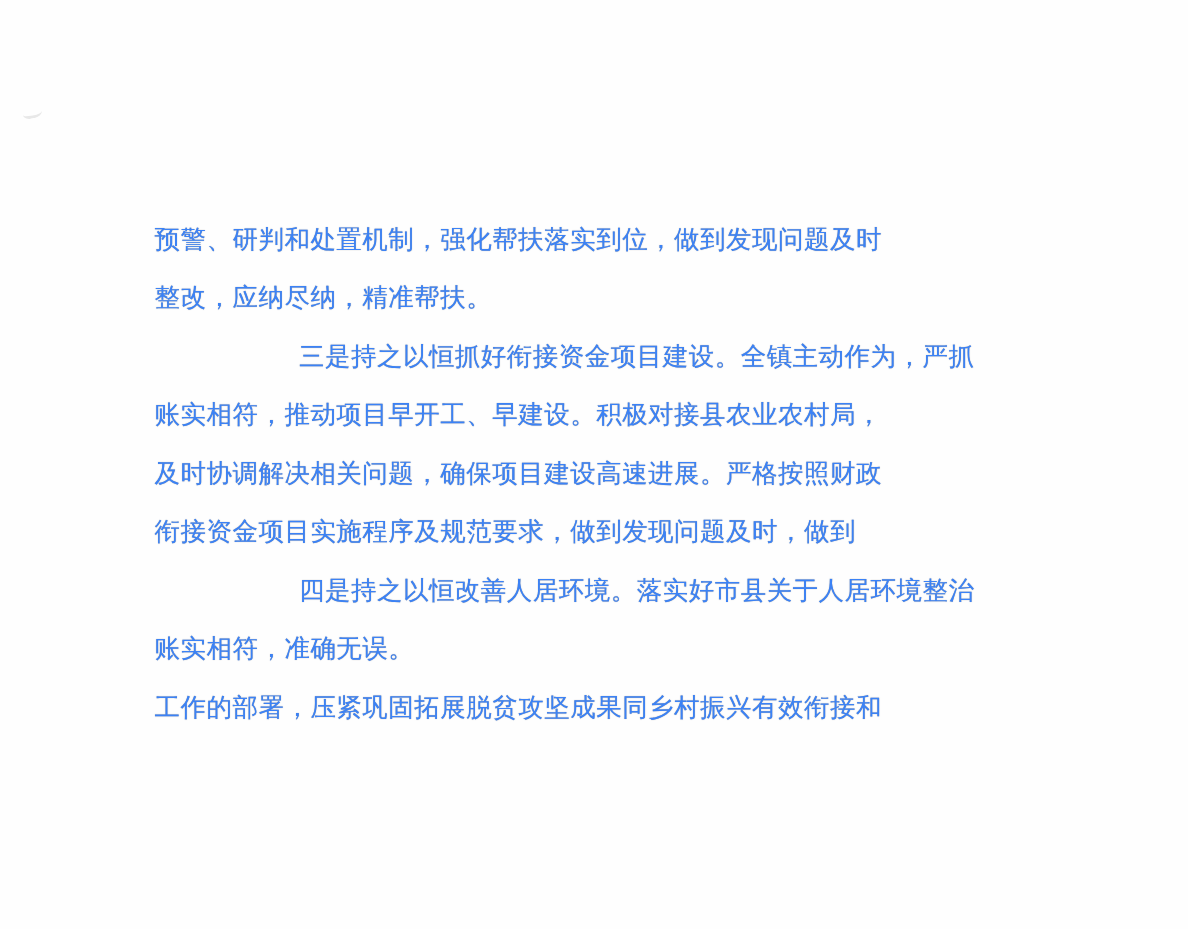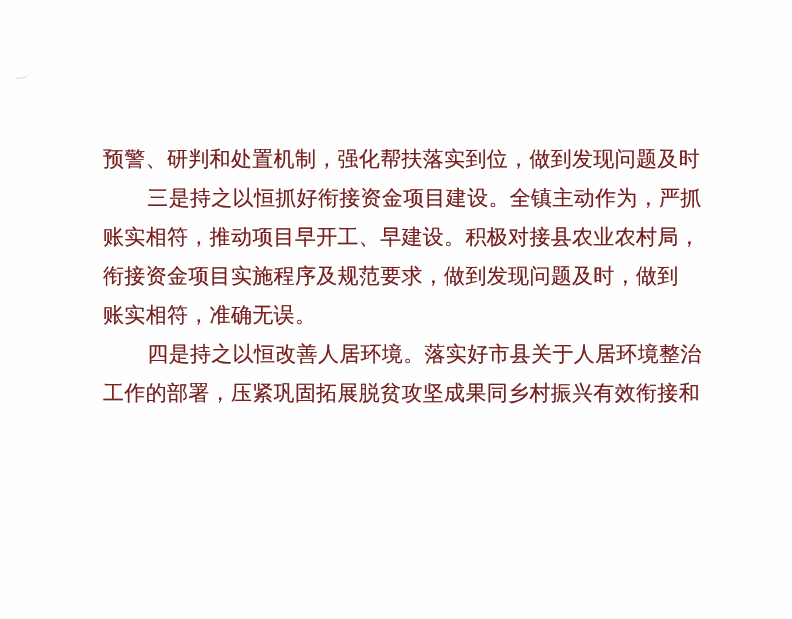--- a/index.html
+++ b/index.html
@@ -13,22 +13,22 @@
     height: 619px;
     background: #fefefee8;
     overflow: hidden;
     font-family: "Liberation Serif", "DejaVu Serif", serif;
   }
   .textblock {
     position: absolute;
     left: 103px;
     top: 140px;
     width: 600px;
-    color: #7f1d1d;
-    font-size: 21px;
+    color: #3b82f6;
+    font-size: 17px;
     letter-spacing: 0.32px;
     line-height: 39px;
     text-shadow: 0 0 0.6px rgba(60,55,50,0.55);
   }
   .line {
     white-space: nowrap;
     height: 39px;
   }
   .line.indent {
     padding-left: 43px;
@@ -46,20 +46,22 @@
     opacity: 0.9;
   }
 </style>
 </head>
 <body>
 
 <div class="page">
   <span class="artifact"></span>
   <div class="textblock">
     <div class="line">预警、研判和处置机制，强化帮扶落实到位，做到发现问题及时</div>
+    <div class="line">整改，应纳尽纳，精准帮扶。</div>
     <div class="line indent">三是持之以恒抓好衔接资金项目建设。全镇主动作为，严抓</div>
     <div class="line">账实相符，推动项目早开工、早建设。积极对接县农业农村局，</div>
+    <div class="line">及时协调解决相关问题，确保项目建设高速进展。严格按照财政</div>
     <div class="line">衔接资金项目实施程序及规范要求，做到发现问题及时，做到</div>
+    <div class="line indent">四是持之以恒改善人居环境。落实好市县关于人居环境整治</div>
     <div class="line">账实相符，准确无误。</div>
-    <div class="line indent">四是持之以恒改善人居环境。落实好市县关于人居环境整治</div>
     <div class="line">工作的部署，压紧巩固拓展脱贫攻坚成果同乡村振兴有效衔接和</div>
   </div>
 </div>
 
 </body></html>

